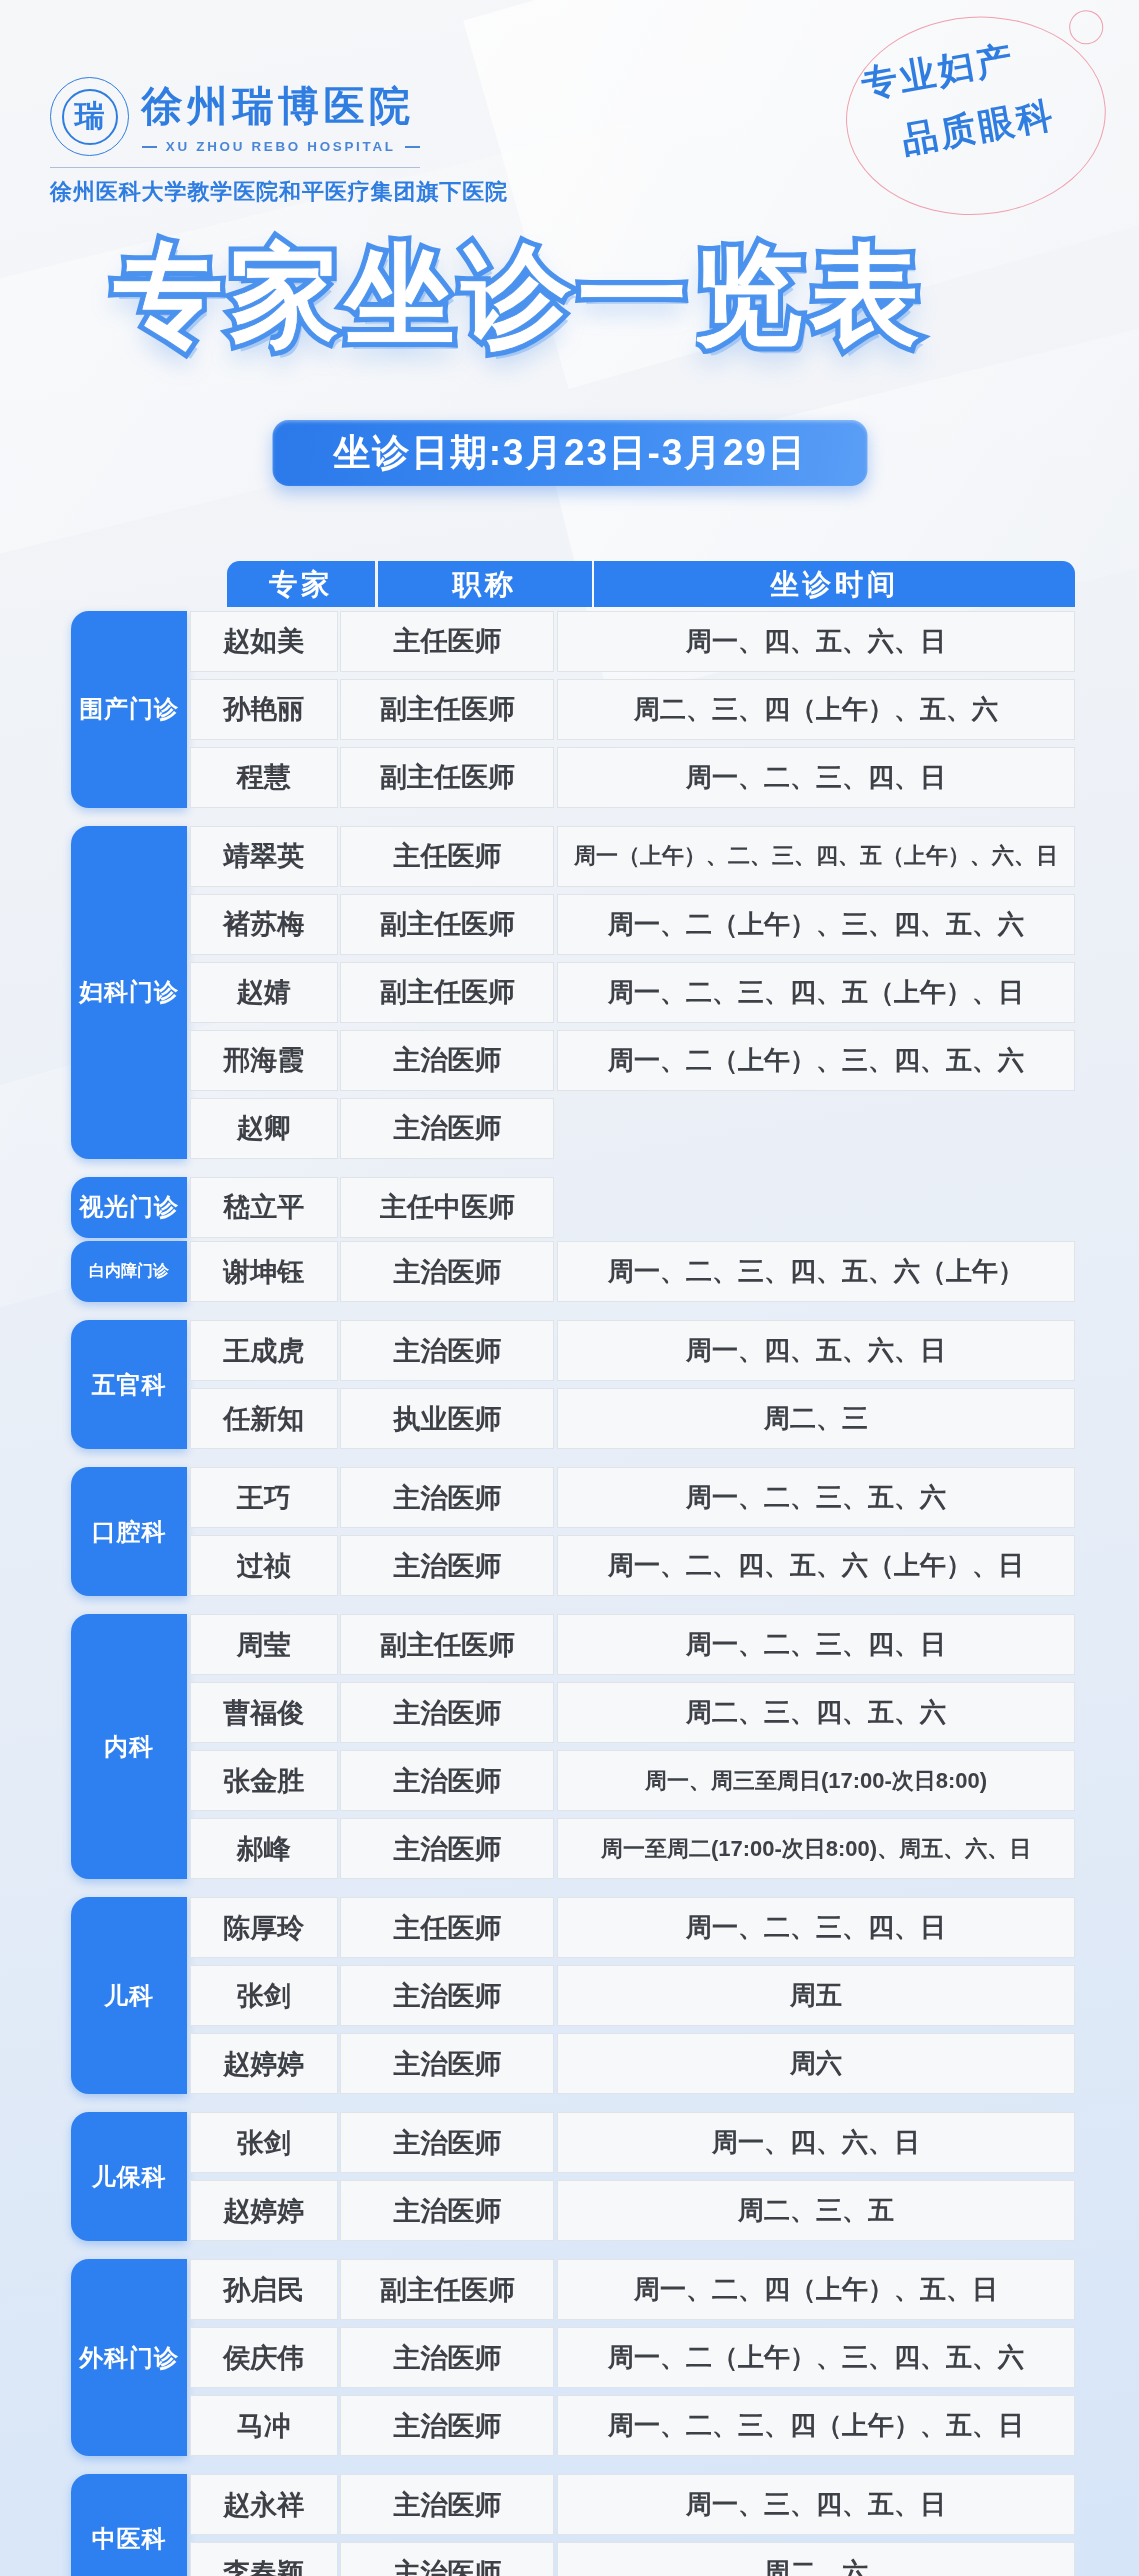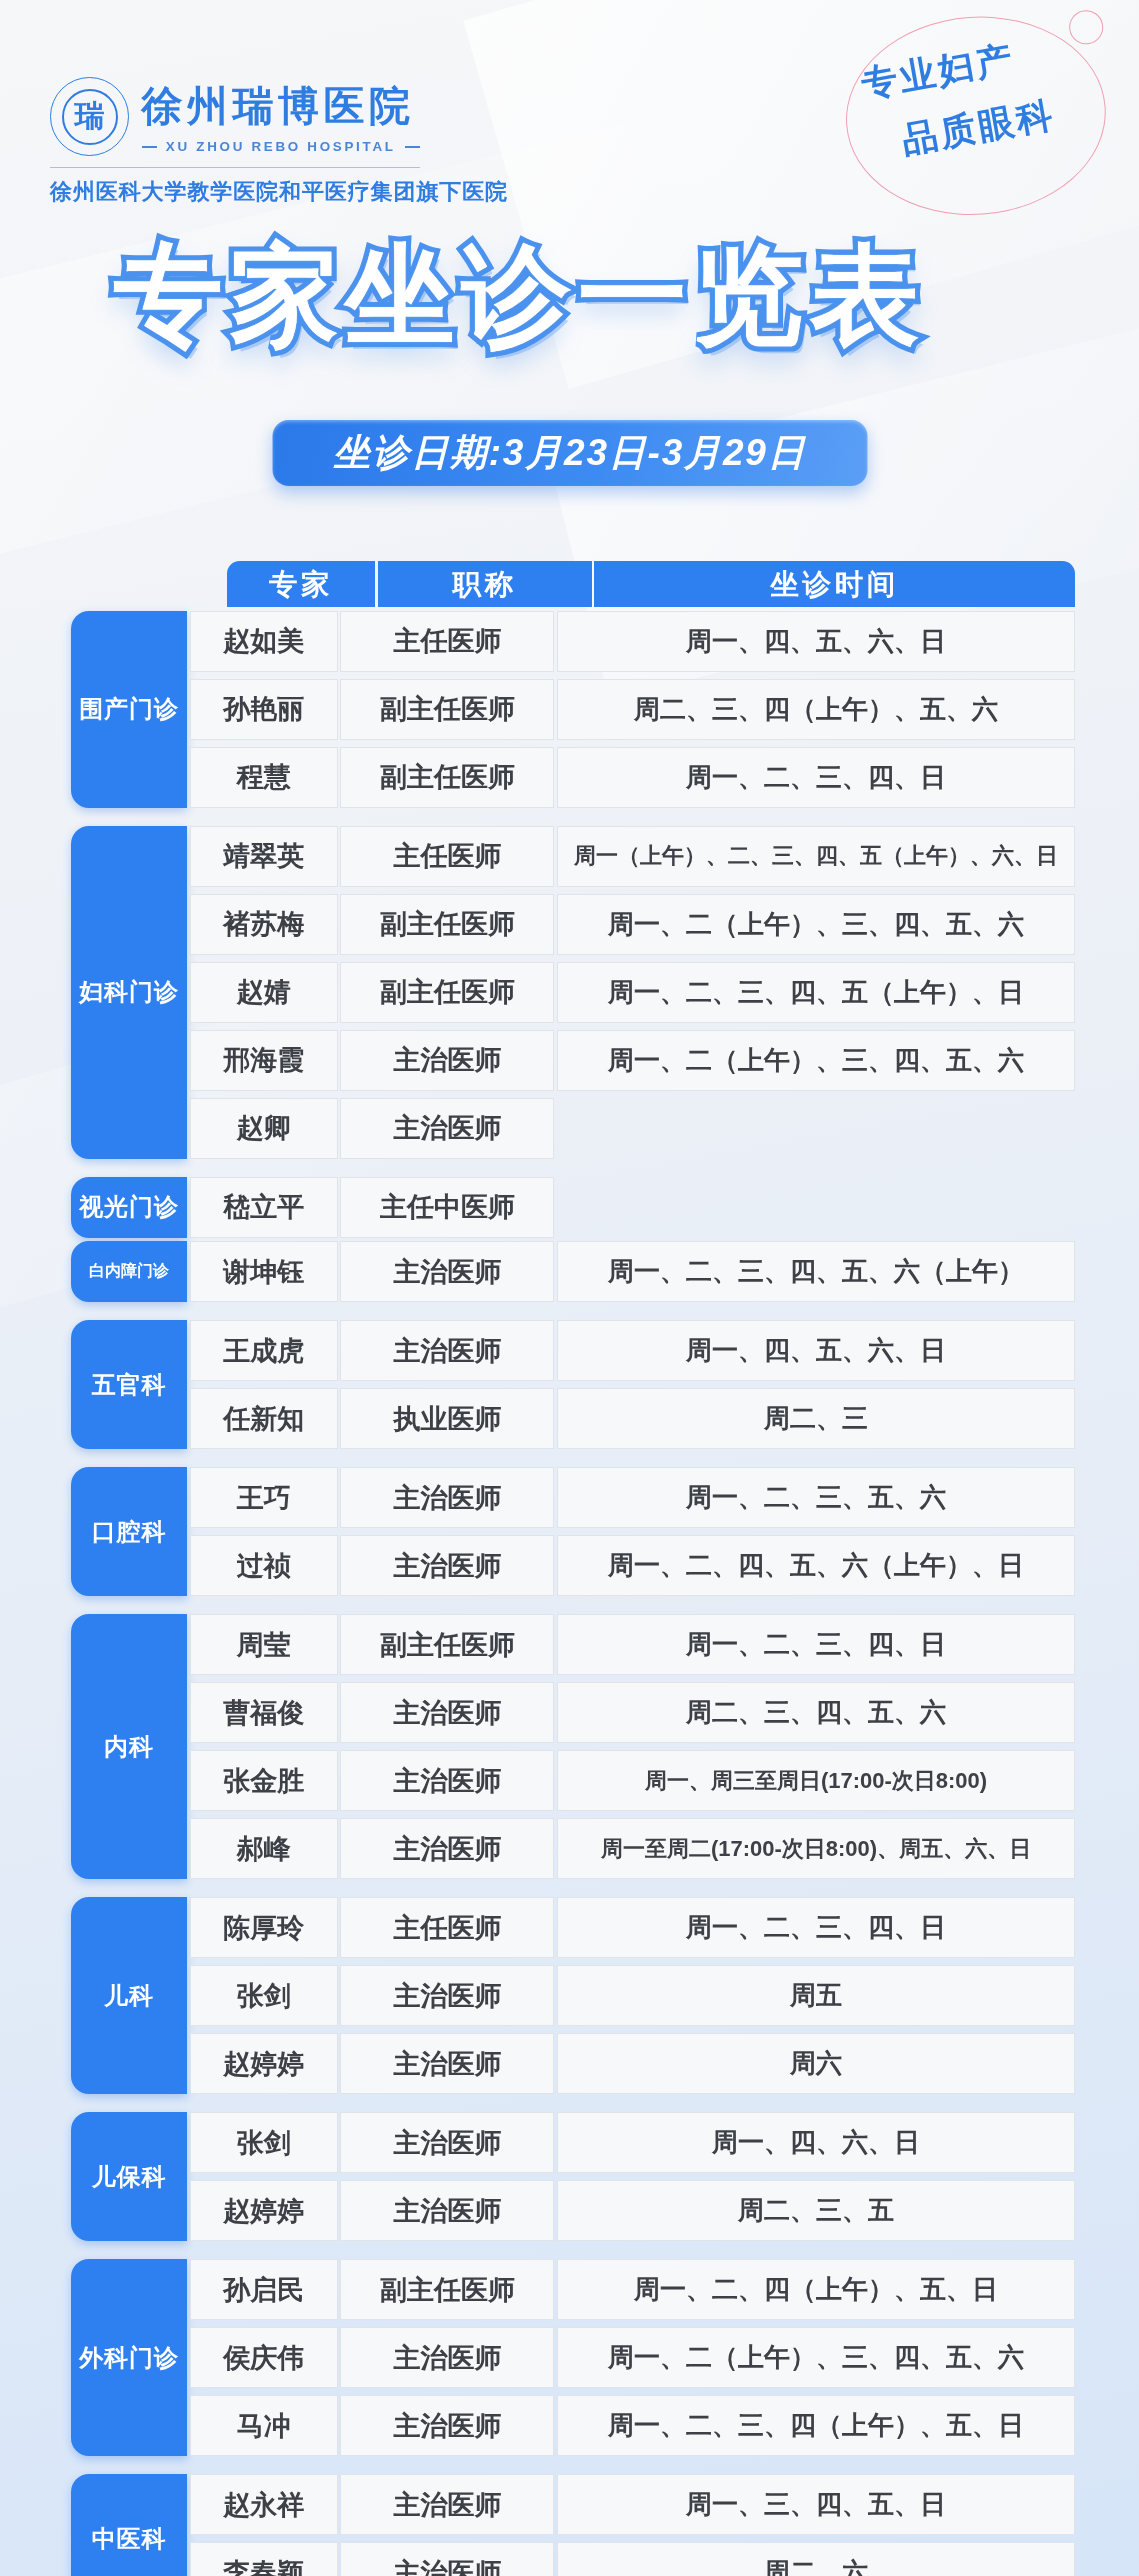--- a/index.html
+++ b/index.html
@@ -42,21 +42,21 @@
     letter-spacing:7.1px;white-space:nowrap;line-height:160px;}
   .main-title .stroke{-webkit-text-stroke:10.7px #4a92ee;color:#4a92ee;
     text-shadow:0 12.5px 23px rgba(74,146,238,.4),5.3px 7.1px 0 rgba(142,186,243,.55);}
   .main-title .fill{color:#ffffff;text-shadow:0 0 0.9px #fff;}
 
   
   .date-banner{position:absolute;top:420px;left:50%;transform:translateX(-50%);
     width:595px;height:66px;border-radius:16px;
     background:linear-gradient(100deg,#2b79ea 0%,#3d8bf2 55%,#5a9ef6 100%);
     box-shadow:0 7.1px 16px rgba(43,121,234,.35),inset 0 1.8px 3.6px rgba(255,255,255,.35);
-    display:flex;align-items:center;justify-content:center;font-style:italic;}
+    display:flex;align-items:center;justify-content:center;}
   .date-banner span{color:#ffffff;font-size:37px;font-weight:800;letter-spacing:1.8px;white-space:nowrap;}
 
   
   .schedule{position:absolute;top:561px;left:71px;width:1004px;}
   .thead{display:grid;grid-template-columns:148px 214px 1fr;column-gap:2.7px;margin-left:118px;padding-left:38px;}
   .th{height:46px;line-height:46px;background:#2e7ff0;color:#fff;text-align:center;
     font-size:28.5px;font-weight:800;letter-spacing:3.6px;}
   .th:first-child{border-radius:12.5px 0 0 0;}
   .th:last-child{border-radius:0 12.5px 0 0;}
   .tbody{display:flex;flex-direction:column;margin-top:3.6px;}

